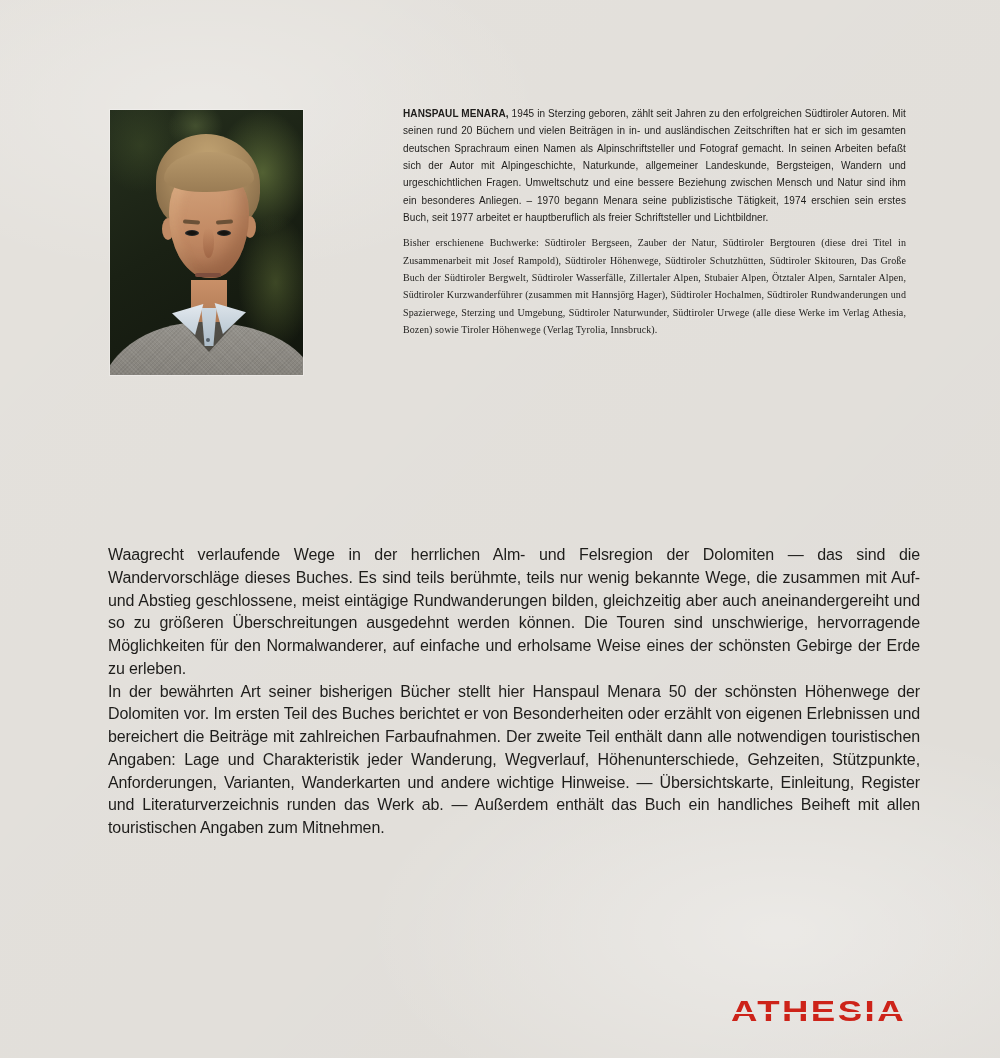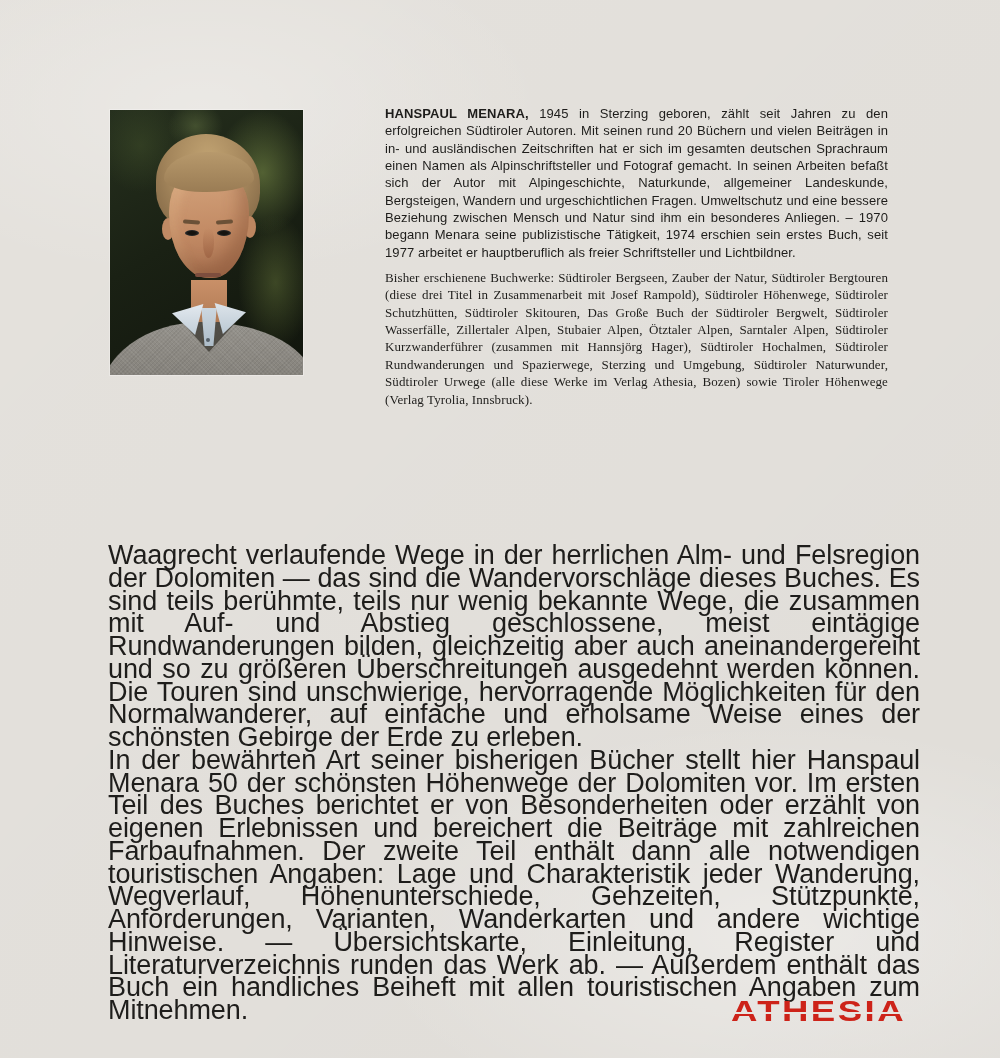--- a/index.html
+++ b/index.html
@@ -65,31 +65,31 @@
     border-radius:48% 52% 0 0 / 95% 78% 0 0;
   }
   .vneck { left:72px; top:212px; width:54px; height:30px; clip-path:polygon(0 0,100% 0,50% 100%); background:#47443e; opacity:.88; }
   .shirt-chest { left:88px; top:198px; width:22px; height:38px; background:linear-gradient(#ccd7e0,#adbcc8); clip-path:polygon(15% 0,85% 0,70% 100%,30% 100%); }
   .collar-left  { left:62px;  top:194px; width:33px; height:31px; background:linear-gradient(#e3e9ef,#c1ced8); clip-path:polygon(95% 0, 0 30%, 70% 100%); }
   .collar-right { left:103px; top:193px; width:33px; height:31px; background:linear-gradient(#dde4ea,#bbc9d4); clip-path:polygon(5% 0, 100% 30%, 30% 100%); }
   .shirt-button { left:96px; top:228px; width:4px; height:4px; background:#55606a; border-radius:50%; }
 
   
   .bio {
-    position:absolute; left:385px; top:105px; width:503px;
-    font-size:13px; line-height:17.35px; letter-spacing:.1px;
+    position:absolute; left:403px; top:105px; width:503px;
+    font-size:10px; line-height:17.35px; letter-spacing:.1px;
     text-align:justify;
   }
   .bio p { margin:0; }
   .bio p + p { margin-top:8px;font-family:Liberation Serif, serif; }
   .bio .bold { font-weight:bold; }
 
   .blurb {
     position:absolute; left:108px; top:544px; width:812px;
-    font-size:27px; line-height:22.75px; letter-spacing:-.1px;
+    font-size:16px; line-height:22.75px; letter-spacing:-.1px;
     text-align:justify;
   }
   .blurb p { margin:0; }
 
   
   .logo {
     position:absolute; left:731px; top:994px; height:32px;
     font-weight:bold; font-size:30px; letter-spacing:2px;
     transform:scaleX(1.22); transform-origin:left center;
     white-space:nowrap;

